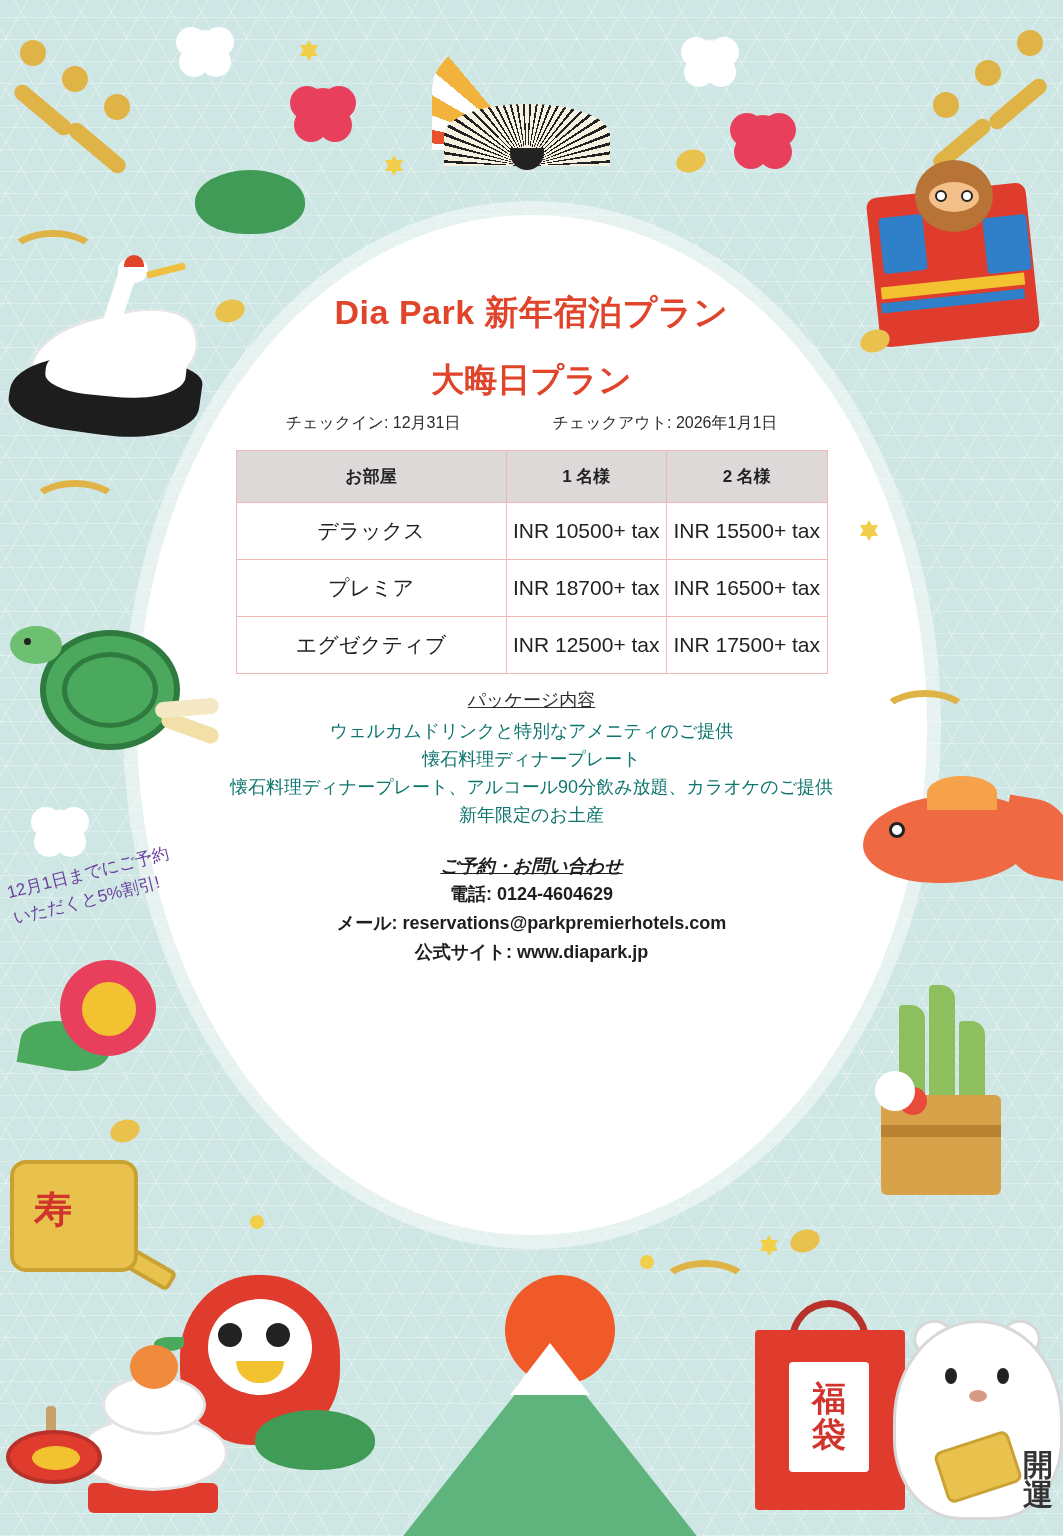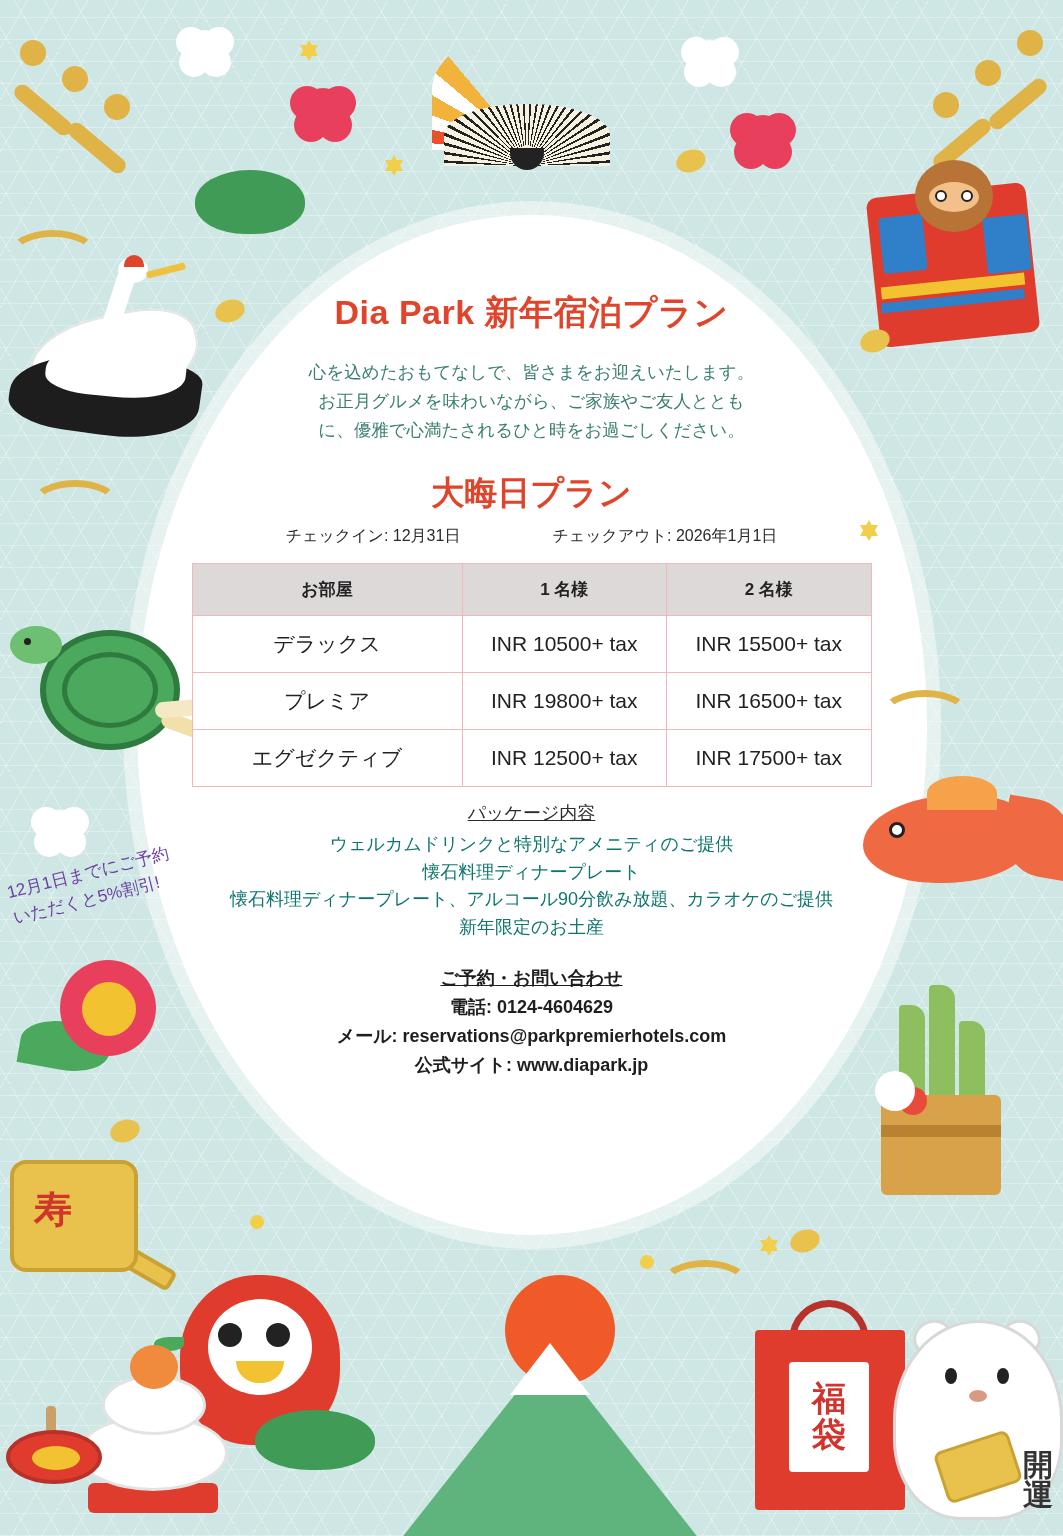--- a/index.html
+++ b/index.html
@@ -184,32 +184,32 @@
     top:290px; width:760px; text-align:center; z-index:5;
   }
   .title {
     font-size:34px; color:#e0452c; font-weight:bold; margin-bottom:22px; letter-spacing:0.5px;
   }
   .lead { color:#3b7f6f; font-size:17.5px; line-height:1.65; margin-bottom:26px; }
   .lead div { white-space:nowrap; }
   .plan-name { color:#e0452c; font-size:33px; font-weight:bold; margin-bottom:10px; }
   .dates { display:flex; justify-content:center; gap:92px; font-size:16px; color:#2b2b2b; margin-bottom:16px; }
 
-  table { border-collapse:collapse; width:680px; margin:0 auto 14px auto; background:#fff; }
+  table { border-collapse:collapse; width:592px; margin:0 auto 14px auto; background:#fff; }
   th, td { border:1px solid #f0b8b8; padding:14px 6px; font-size:21px; color:#222; text-align:center; }
   th { background:#ddd9d9; font-weight:bold; font-size:17px; }
   th:first-child, td:first-child { width:270px; }
 
   .pkg-title { font-size:18px; color:#2b2b2b; text-decoration:underline; margin:6px 0 6px; }
   .pkg-list { color:#0f766e; font-size:18px; line-height:1.55; }
   .pkg-list div { white-space:nowrap; }
   .kids { margin-top:14px; font-size:16px; color:#2b2b2b; line-height:1.55; }
   .kids div { white-space:nowrap; }
   .contact { margin-top:22px; font-size:18px; color:#1e1e1e; font-weight:bold; line-height:1.6; }
-  .contact .head { text-decoration:underline; }
+  .contact .head { text-decoration:underline;font-style:italic; }
 
   
   .ribbon {
     position:absolute; left:8px; top:860px; z-index:6;
     transform:rotate(-14deg);
     color:#6b3fa0; font-size:17px; line-height:1.5; font-weight:500;
     text-align:left;
   }
 </style>
 </head>
@@ -376,25 +376,20 @@
 
 <div class="ribbon">
   <div>12月1日までにご予約</div>
   <div>いただくと5%割引!</div>
 </div>
 
 <div class="content">
 
   <div class="title">Dia Park 新年宿泊プラン</div>
 
-  <div class="lead">
-    <div>心を込めたおもてなしで、皆さまをお迎えいたします。</div>
-    <div>お正月グルメを味わいながら、ご家族やご友人ととも</div>
-    <div>に、優雅で心満たされるひと時をお過ごしください。</div>
-  </div>
 
   <div class="plan-name">大晦日プラン</div>
 
   <div class="dates">
     <span>チェックイン: 12月31日</span>
     <span>チェックアウト: 2026年1月1日</span>
   </div>
 
   <table>
     <thead>
@@ -405,21 +400,21 @@
       </tr>
     </thead>
     <tbody>
       <tr>
         <td>デラックス</td>
         <td>INR 10500+ tax</td>
         <td>INR 15500+ tax</td>
       </tr>
       <tr>
         <td>プレミア</td>
-        <td>INR 19800+ tax</td>
+        <td>INR 18700+ tax</td>
         <td>INR 16500+ tax</td>
       </tr>
       <tr>
         <td>エグゼクティブ</td>
         <td>INR 12500+ tax</td>
         <td>INR 17500+ tax</td>
       </tr>
     </tbody>
   </table>
 

